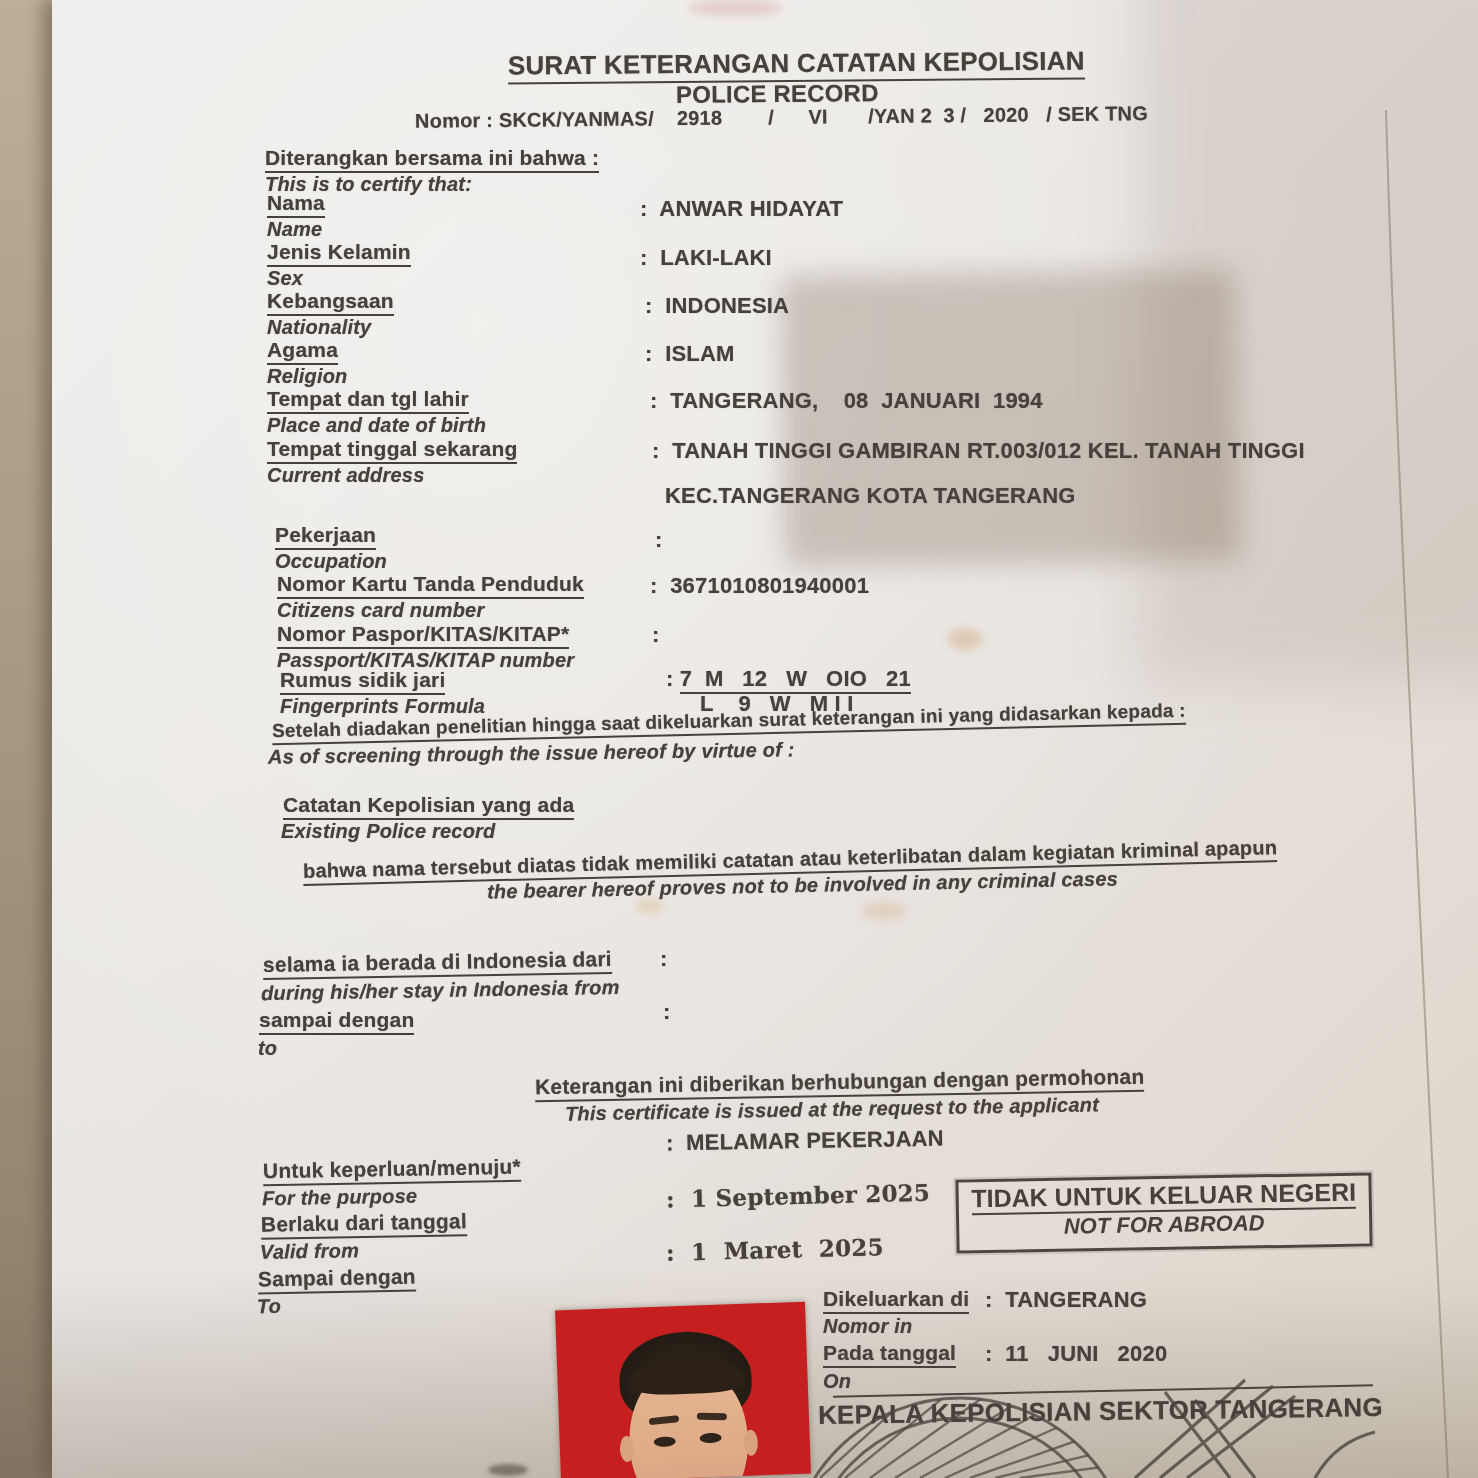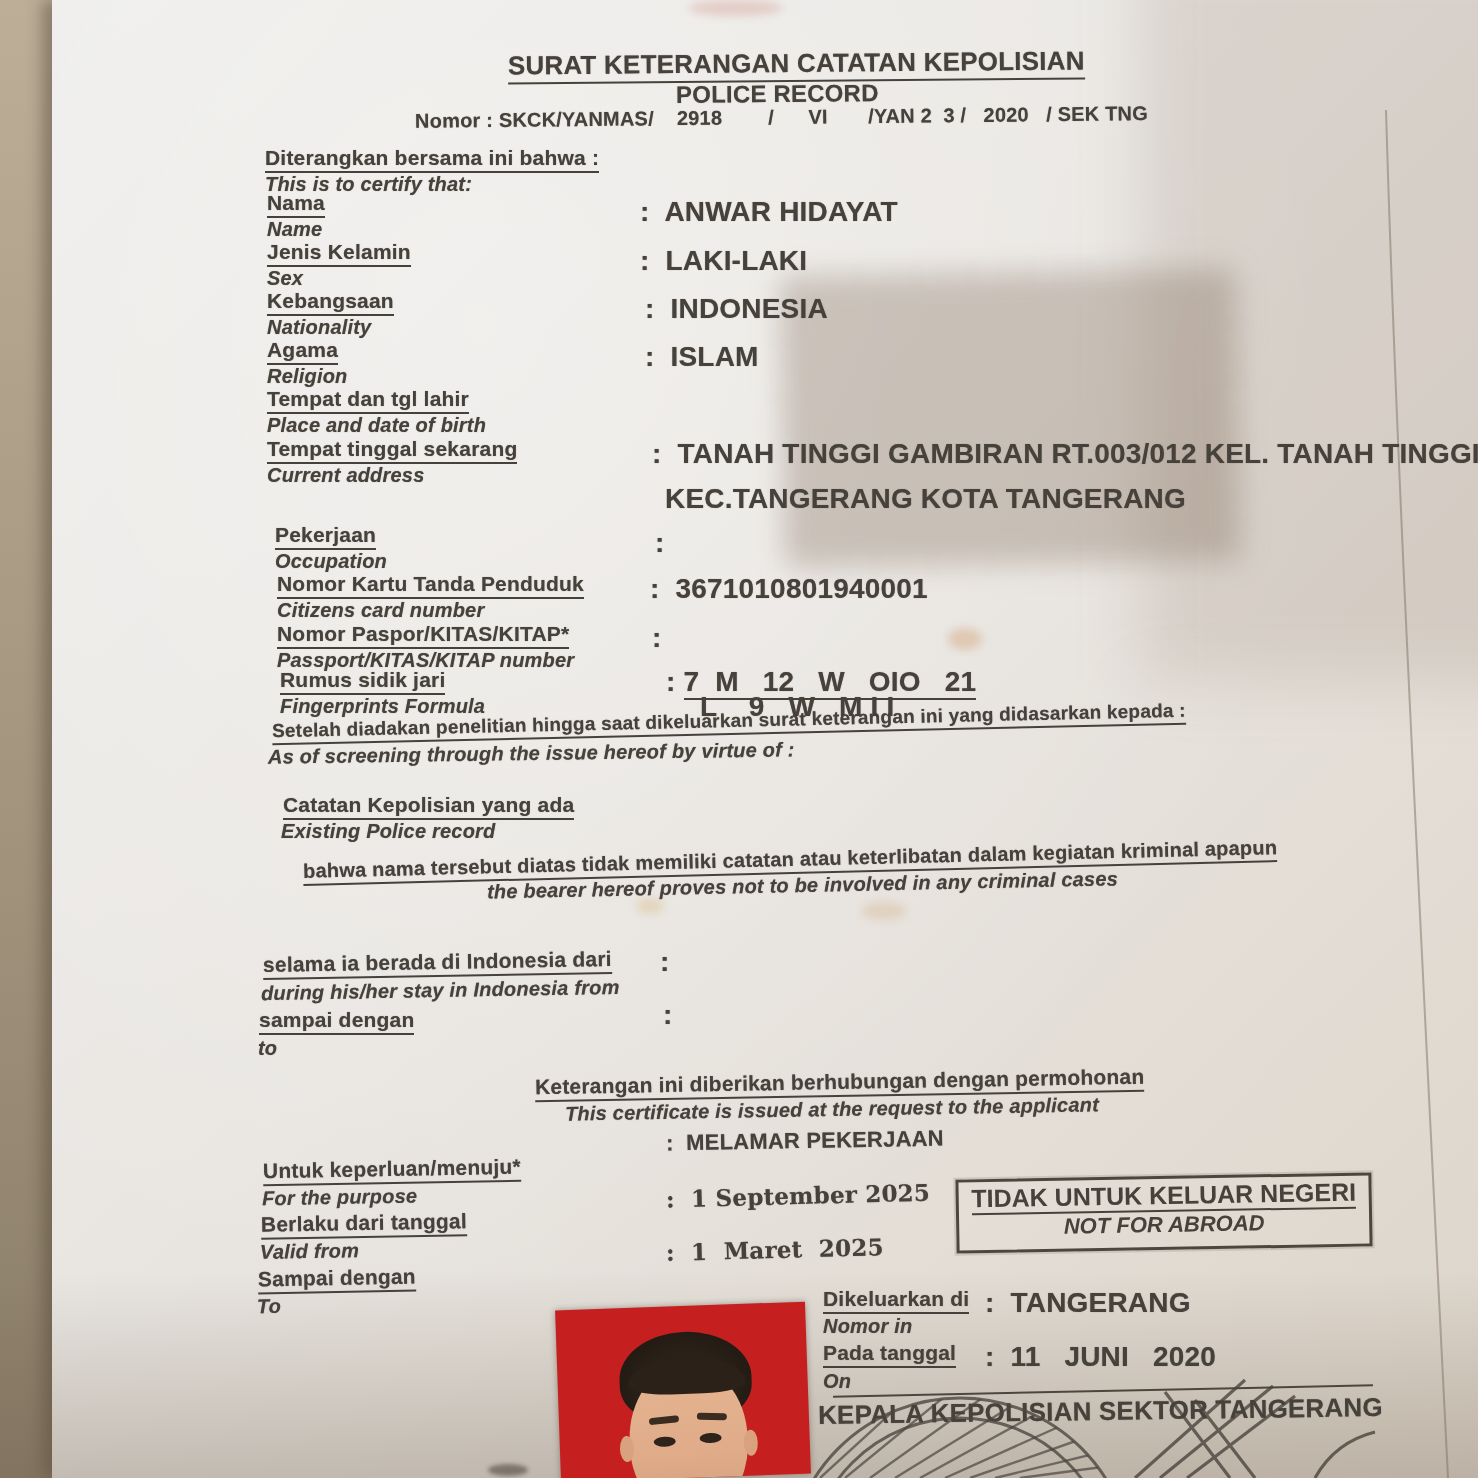--- a/index.html
+++ b/index.html
@@ -22,21 +22,21 @@
     background:linear-gradient(to bottom,rgba(110,94,76,0) 0%,rgba(110,94,76,.30) 100%);}
   .smudge{position:absolute;filter:blur(4px);border-radius:50%;}
 
   .t{position:absolute;white-space:pre;color:#46413a;
      text-shadow:0 0 1px rgba(70,64,56,.55);letter-spacing:.2px;}
   .b{font-weight:bold;}
   .i{font-style:italic;}
   .u{border-bottom:2px solid currentColor;padding-bottom:1px;}
   .lbl{font-size:21px;font-weight:bold;}
   .lbe{font-size:20px;font-weight:bold;font-style:italic;}
-  .val{font-size:28px;font-weight:bold;}
+  .val{font-size:22px;font-weight:bold;}
   .typed{font-family:"DejaVu Serif","Liberation Serif",serif;font-weight:bold;font-size:23px;transform:rotate(-1.5deg);}
 
   .abroad-box{position:absolute;left:956px;top:1176px;width:410px;height:68px;
     border:3px solid #4c463e;transform:rotate(-1deg);text-align:center;
     box-shadow:0 0 0 2px rgba(76,70,62,.15);}
   .abroad-box .l1{font-size:25px;font-weight:bold;color:#46413a;margin-top:2px;
     text-decoration:none;display:inline-block;border-bottom:2px solid #46413a;}
   .abroad-box .l2{font-size:22px;font-weight:bold;font-style:italic;color:#46413a;margin-top:0px;}
 
   .sig-line{position:absolute;left:833px;top:1390px;width:540px;height:2px;
@@ -97,20 +97,21 @@
   <div class="t lbl u" style="left:267px;top:289px;">Kebangsaan</div>
   <div class="t lbe" style="left:267px;top:316px;">Nationality</div>
   <div class="t val" style="left:645px;top:293px;">:  INDONESIA</div>
 
   <div class="t lbl u" style="left:267px;top:338px;">Agama</div>
   <div class="t lbe" style="left:267px;top:365px;">Religion</div>
   <div class="t val" style="left:645px;top:341px;">:  ISLAM</div>
 
   <div class="t lbl u" style="left:267px;top:387px;">Tempat dan tgl lahir</div>
   <div class="t lbe" style="left:267px;top:414px;">Place and date of birth</div>
+  <div class="t val" style="left:650px;top:388px;">:  TANGERANG,    08  JANUARI  1994</div>
 
   <div class="t lbl u" style="left:267px;top:437px;">Tempat tinggal sekarang</div>
   <div class="t lbe" style="left:267px;top:464px;">Current address</div>
   <div class="t val" style="left:652px;top:438px;">:  TANAH TINGGI GAMBIRAN RT.003/012 KEL. TANAH TINGGI</div>
   <div class="t val" style="left:665px;top:483px;">KEC.TANGERANG KOTA TANGERANG</div>
 
   <div class="t lbl u" style="left:275px;top:523px;">Pekerjaan</div>
   <div class="t lbe" style="left:275px;top:550px;">Occupation</div>
   <div class="t val" style="left:655px;top:527px;">:</div>
 

